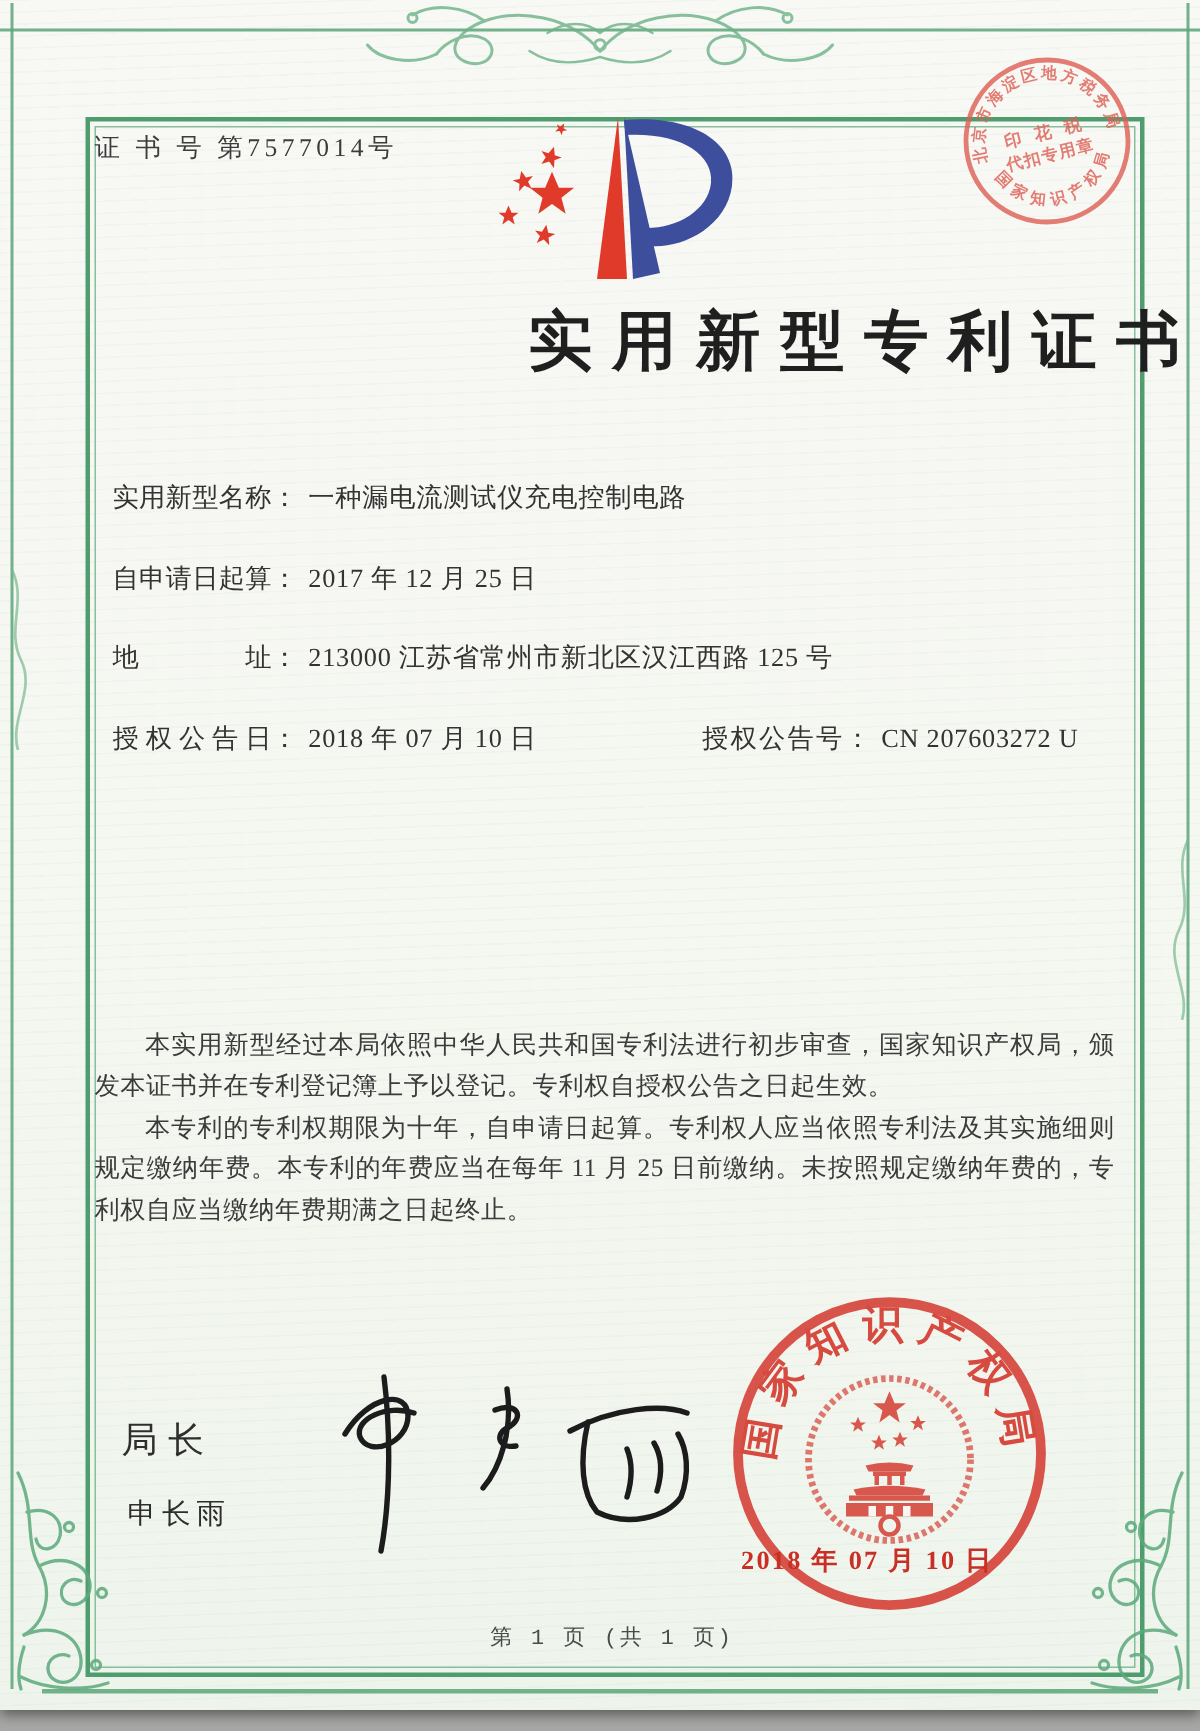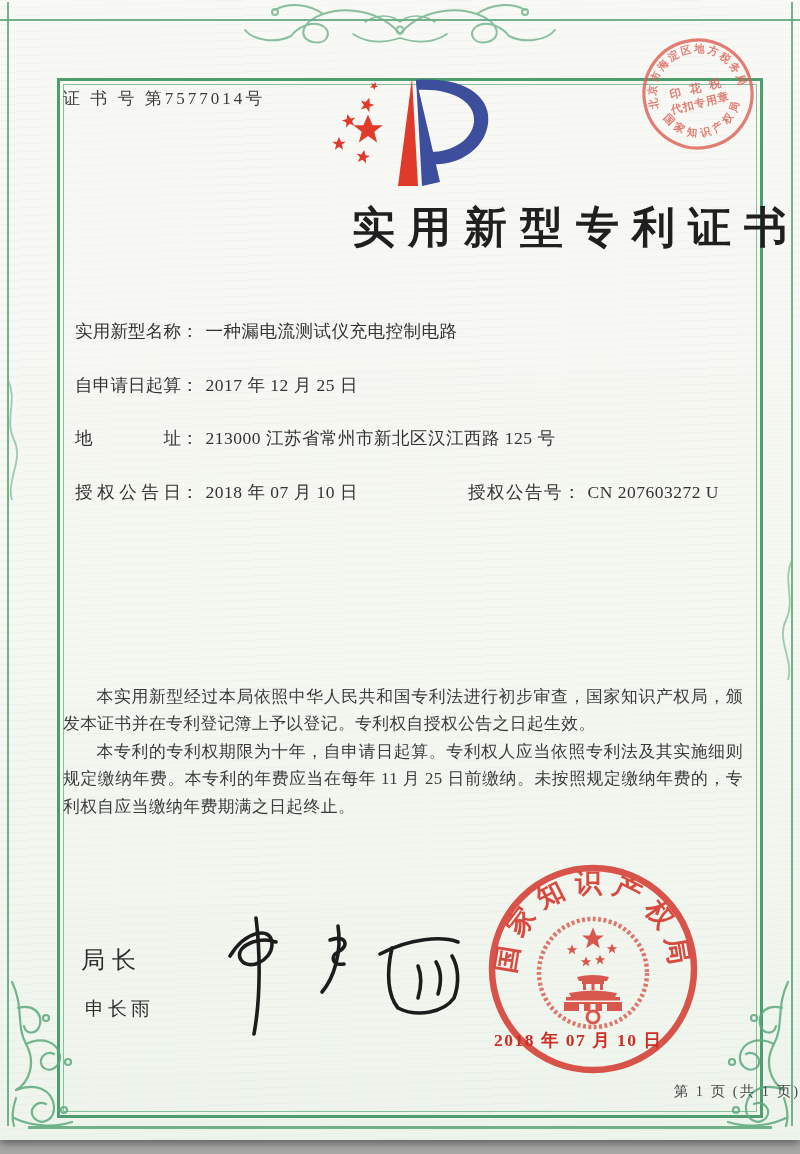--- a/index.html
+++ b/index.html
@@ -61,22 +61,22 @@
   .signature { position:absolute; left:212px; top:912px; width:250px; height:130px; }
 
   .seal { position:absolute; left:482px; top:858px; width:222px; height:222px;
     opacity:.9; }
   .seal-date { position:absolute; left:494px; top:1028px; font-size:17.5px;
     letter-spacing:1.5px; color:#c92f24; font-weight:bold; z-index:4; }
 
   .tax-stamp { position:absolute; left:638px; top:34px; width:120px; height:120px;
     transform:rotate(-14deg); opacity:.8; }
 
-  .footer { position:absolute; left:16px; right:0; top:1082px; text-align:right;
-    font-size:14.5px; letter-spacing:2px; color:#4a4a4a; }
+  .footer { position:absolute; left:16px; right:0; top:1082px; text-align:center;
+    font-size:14.5px; letter-spacing:2px; color:#4a4a4a;font-family:Liberation Mono, monospace; }
 
   .ornament { position:absolute; z-index:2; pointer-events:none; }
   .orn-top { left:205px; top:0; width:390px; height:46px; }
   .orn-bl { left:2px; top:978px; width:96px; height:152px; }
   .orn-br { right:2px; top:978px; width:96px; height:152px; transform:scaleX(-1); }
   .orn-l { left:0; top:380px; width:26px; height:120px; }
   .orn-r { right:0; top:560px; width:26px; height:120px; transform:scaleX(-1); }
 
   svg text { font-family:"Liberation Serif","DejaVu Serif",serif; }
 </style>

